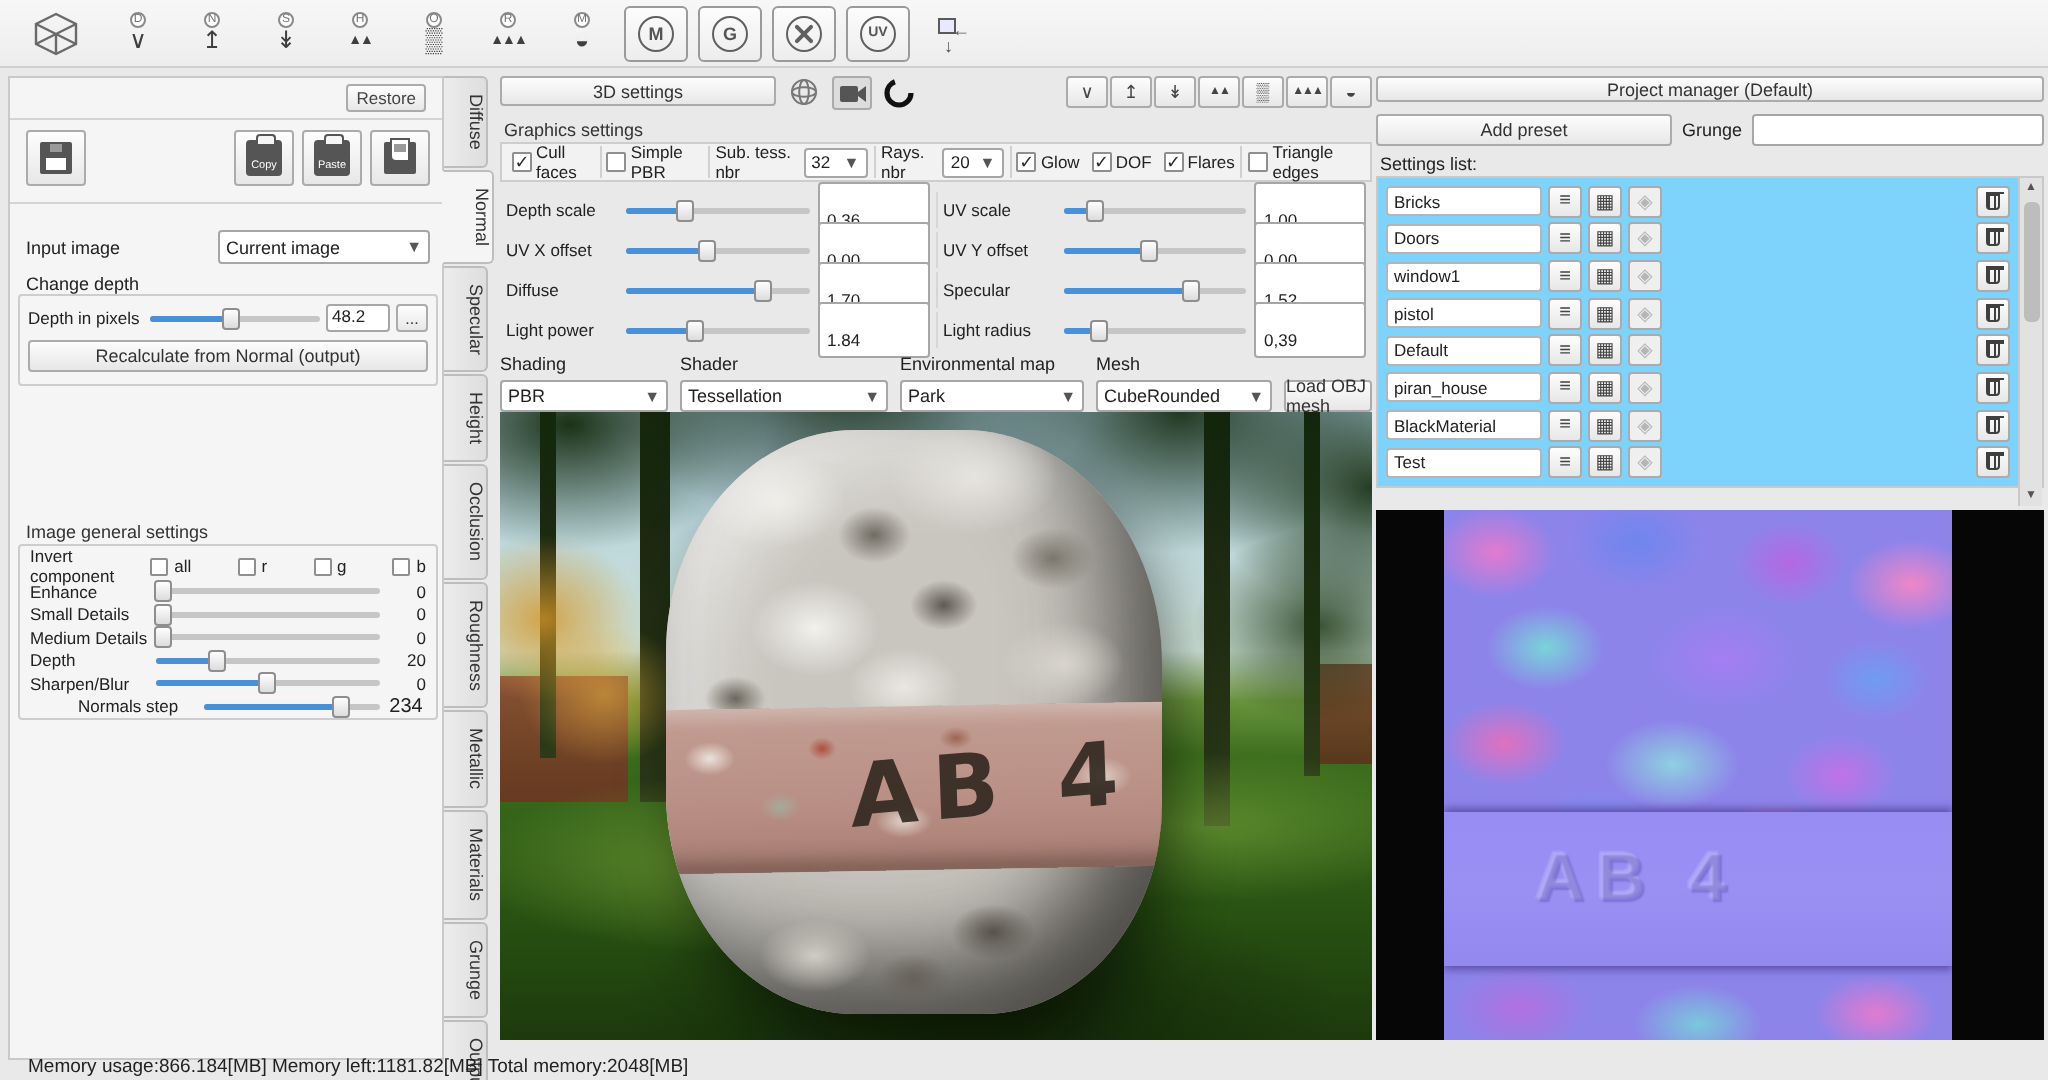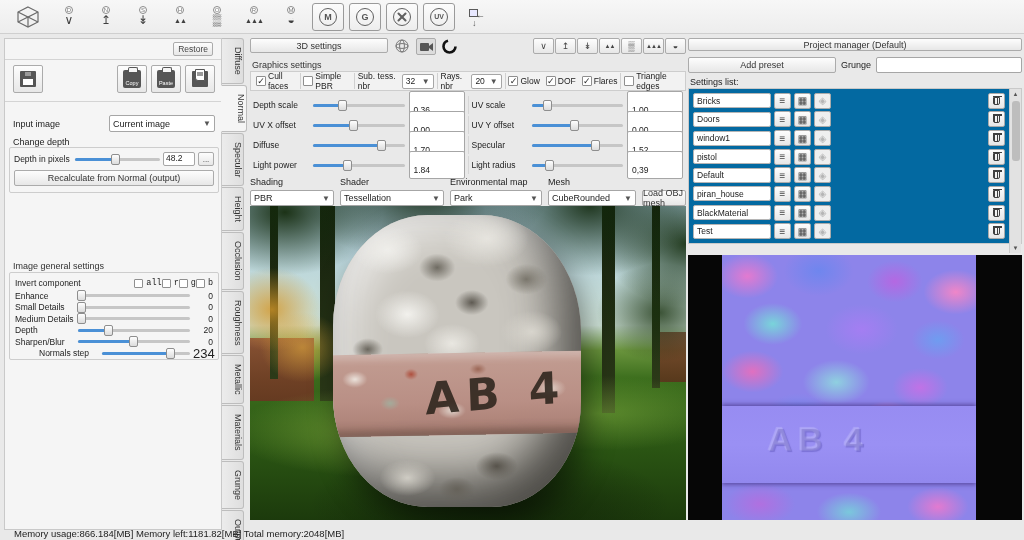--- a/index.html
+++ b/index.html
@@ -149,21 +149,21 @@
 
   
   #right { position:absolute; left:688px; top:38px; width:334px; height:482px; }
   #pmheader { width:334px; height:13px; font-size:9px; }
   #presetrow { position:absolute; left:0; top:18px; width:334px; height:17px; display:flex; align-items:center; gap:5px; }
   #addpreset { width:148px; height:16px; font-size:9px; }
   #filterlbl { font-size:9px; }
   #filterinput { flex:1; }
   #slistlbl { position:absolute; left:2px; top:39px; font-size:9px; }
   #slist { position:absolute; left:0; top:50px; width:334px; height:156px; border:1px solid #c9c9c9;
-    background:#0369a1; padding:3px 16px 3px 4px; display:flex; flex-direction:column; gap:1px; }
+    background:#7dd3fc; padding:3px 16px 3px 4px; display:flex; flex-direction:column; gap:1px; }
   .prow { display:flex; align-items:center; height:19px; gap:3px; }
   .pname { width:78px; height:15px; background:#fff; border:1px solid #b5b5b5; border-radius:2px;
     font-size:8.5px; display:flex; align-items:center; padding:0 3px; }
   .pico { width:17px; height:16px; font-size:10px; color:#444; }
   .pico.dis { color:#b5b5b5; background:#efefef; }
   .prow .spacer { flex:1; }
   .trash { width:17px; height:16px; position:relative; }
   .trash .body { width:7px; height:8px; border:1px solid #3f3f3f; border-radius:0 0 2px 2px;
     background:repeating-linear-gradient(90deg,#3f3f3f 0 1px,transparent 1px 3px); }
   .trash .lid { position:absolute; top:2px; left:4px; width:9px; height:1.5px; background:#3f3f3f; }
@@ -307,21 +307,21 @@
       <div class="btn" style="width:16px;height:14px;font-size:8px">...</div>
     </div>
     <div class="btn" style="margin-top:4px;height:16px;font-size:9px">Recalculate from Normal (output)</div>
   </div>
 
 
   <div class="abs grouplabel" style="left:8px;top:222px;font-size:9px">Image general settings</div>
   <div class="gbox abs" style="left:4px;top:233px;width:210px;height:88px;padding:3px 5px;">
     <div style="display:flex;align-items:center;height:14px;">
       <span style="font-size:8.5px">Invert component</span>
-      <div style="margin-left:auto;display:flex;gap:0;font-family:Liberation Mono, monospace;">
+      <div style="margin-left:auto;display:flex;gap:23px;">
         <span class="cbrow">
             <span class="cb" style="width:9px;height:9px"></span>
             <span style="font-size:8.5px">all</span>
           </span>
         <span class="cbrow">
             <span class="cb" style="width:9px;height:9px"></span>
             <span style="font-size:8.5px">r</span>
           </span>
         <span class="cbrow">
             <span class="cb" style="width:9px;height:9px"></span>
@@ -378,21 +378,21 @@
         </div>
       <span style="font-size:8.5px;width:20px;text-align:right">0</span>
     </div>
     <div style="display:flex;align-items:center;height:11.5px;gap:3px;padding-left:24px;">
       <span style="font-size:8.5px;width:60px">Normals step</span>
       <div class="slider">
           <div class="track"></div>
           <div class="fill" style="width: 78%;"></div>
           <div class="handle" style="left: 78%;"></div>
         </div>
-      <span style="font-size:13px;width:20px;text-align:center">234</span>
+      <span style="font-size:10px;width:20px;text-align:center">234</span>
     </div>
   </div>
 </div>
 
 <div id="tabstrip">
   <div class="vtab">Diffuse</div>
   <div class="vtab selected">Normal</div>
   <div class="vtab">Specular</div>
   <div class="vtab">Height</div>
   <div class="vtab">Occlusion</div>

